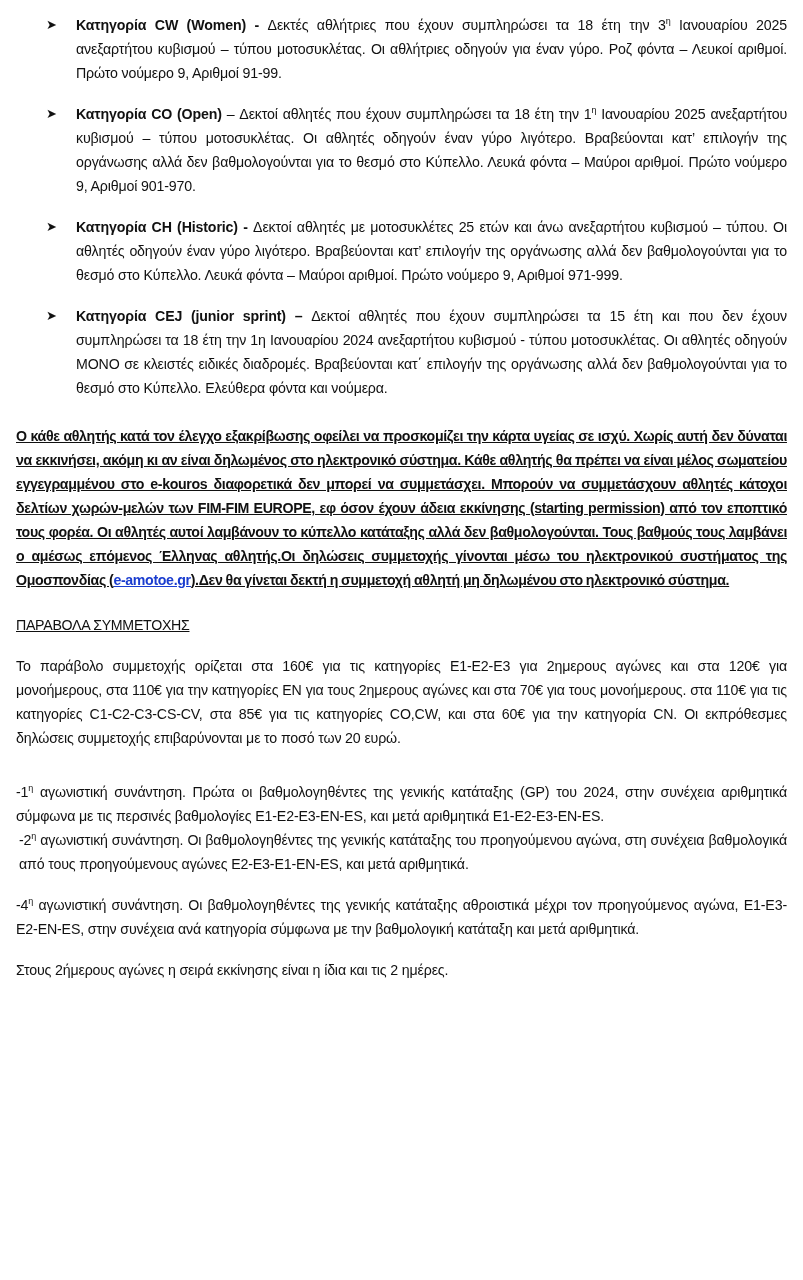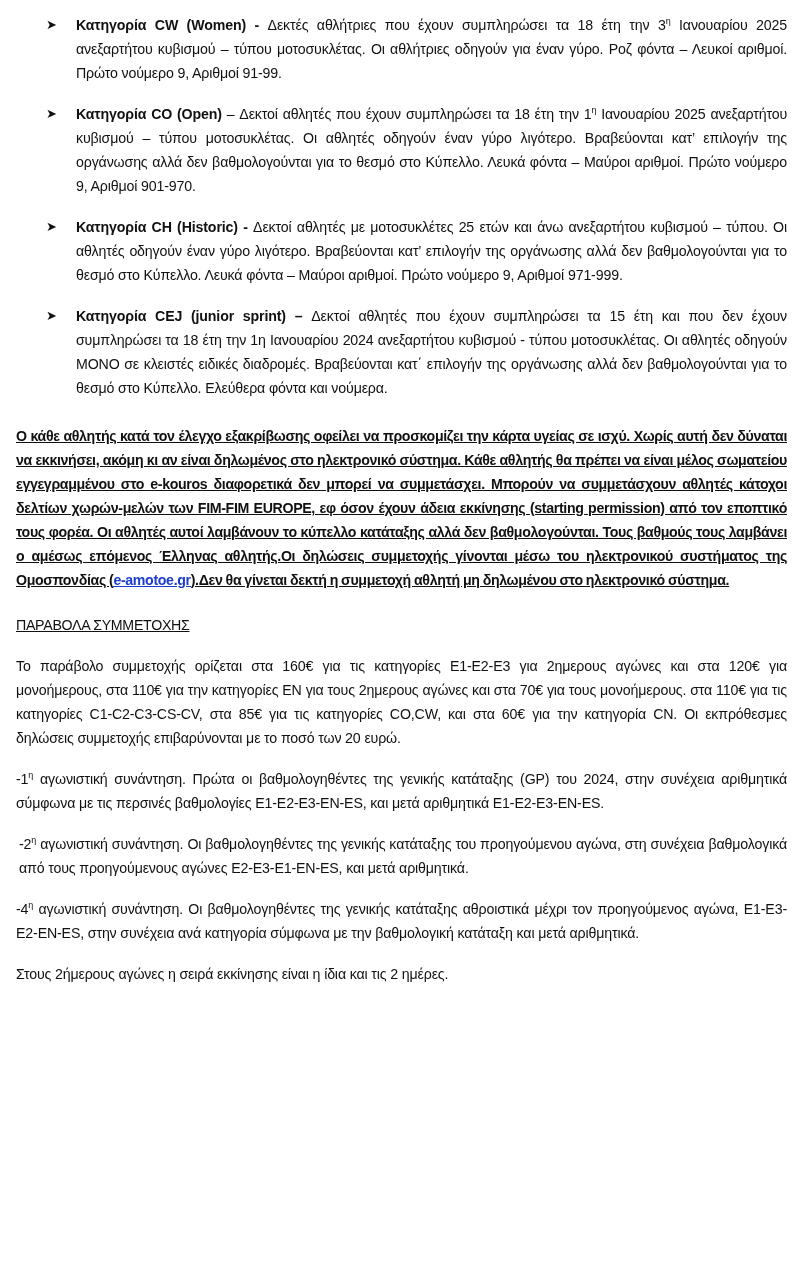--- a/index.html
+++ b/index.html
@@ -62,22 +62,22 @@
     }
     .heading {
       margin-top: 21px;
       text-decoration: underline;
       font-weight: normal;
       letter-spacing: -0.3px;
     }
     .fee { margin-top: 17px; }
     .heading2 { margin-top: 17px; }
     .intro { margin-top: 17px; }
-    .round1 { margin-top: 17px; }
-    .round2 { margin-top: 17px; padding-left: 3px; }
+    .round1 { margin-top: 30px; }
+    .round2 { padding-left: 3px; }
     .round3 { margin-top: 17px; }
     .round4 { margin-top: 17px; }
     .closing { margin-top: 17px; }
     sup { font-size: 9px; line-height: 0; }
   </style>
 </head>
 <body>
 
 <div class="page">
 

